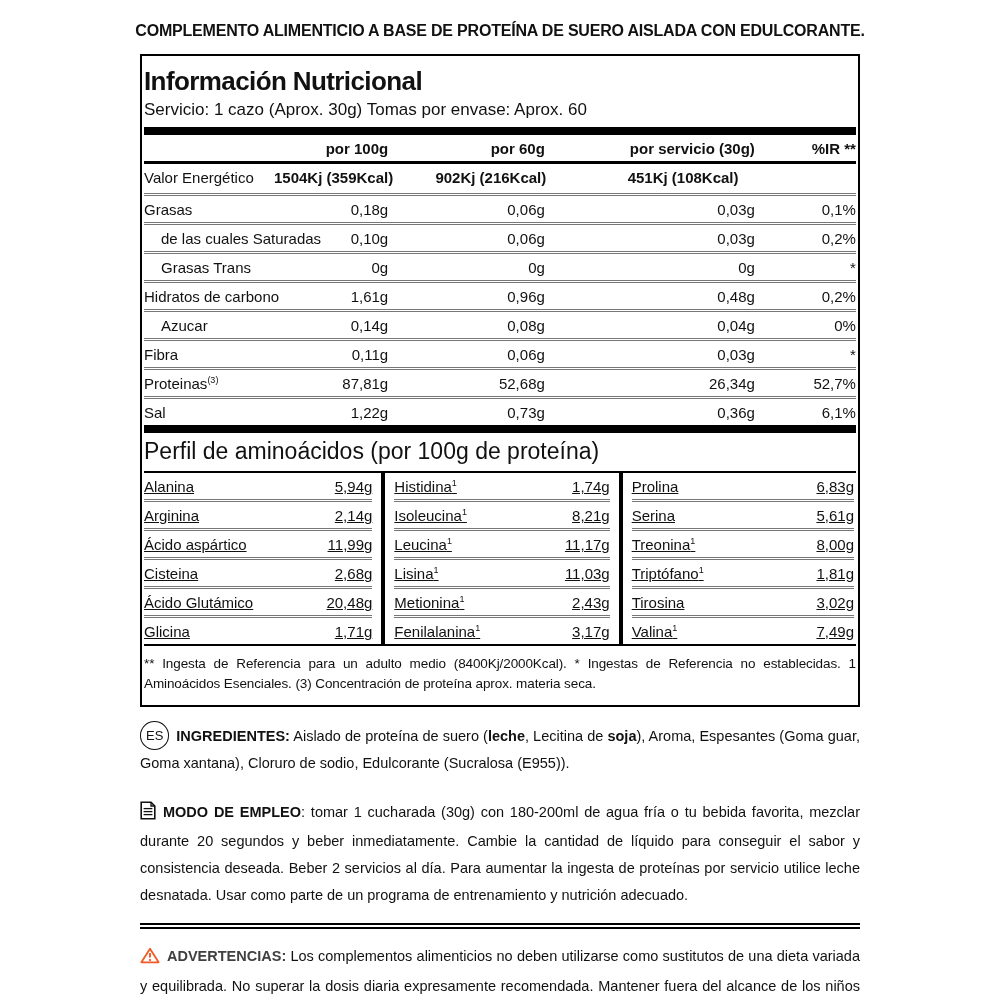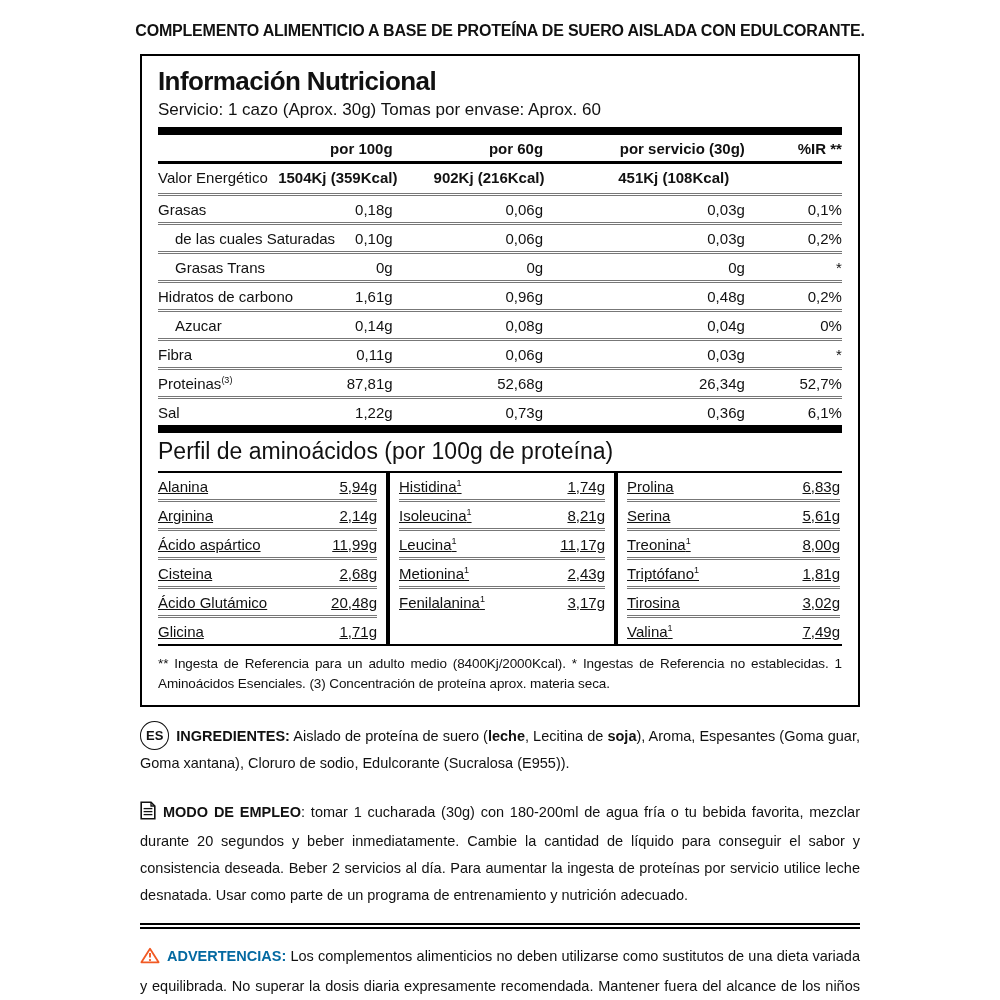--- a/index.html
+++ b/index.html
@@ -9,21 +9,21 @@
     color: #111; -webkit-font-smoothing: antialiased;
   }
   .top-title {
     margin: 22px 130px 14px;
     text-align: center;
     font-size: 16px; font-weight: 700; letter-spacing: -0.2px;
   }
   .panel {
     margin: 0 140px;
     border: 2px solid #000;
-    padding: 8px 16px 10px;
+    padding: 8px 2px 10px;
     box-sizing: border-box;
   }
   .panel-title { font-size: 26px; font-weight: 700; letter-spacing: -0.6px; padding-top: 2px; }
   .serving { font-size: 17px; padding: 3px 0 7px; }
   .bar { height: 8px; background: #000; }
   .nt-header, .nrow {
     display: grid;
     grid-template-columns: 21% 13.3% 22% 29.5% 14.2%;
     align-items: baseline;
     font-size: 15px;
@@ -57,27 +57,27 @@
   .arow + .arow { border-top: 3px double #777; }
   .footnote {
     font-size: 13.5px; line-height: 1.5; text-align: justify;
     margin-top: 8px; letter-spacing: -0.1px;
   }
   .sections { margin: 13px 140px 0; }
   .para { font-size: 14.5px; line-height: 1.84; text-align: justify; }
   .para b { font-weight: 700; }
   .es-badge {
     display: inline-block; border: 1.6px solid #111; border-radius: 50%;
-    padding: 5px 5px; font-size: 13px; font-weight: 700; line-height: 17px;
+    padding: 5px 5px; font-size: 13px; font-weight: 400; line-height: 17px;
     margin-right: 7px; vertical-align: 1px;
   }
   .icon { display: inline-block; margin-right: 7px; vertical-align: -3px; }
   .usage-para { margin-top: 22px; }
   .divider { margin: 11px 0 10px; height: 2px; border-top: 2.5px solid #000; border-bottom: 2px solid #000; }
-  .warn-label { color: #0369a1; font-weight: 700; }
+  .warn-label { color: #404040; font-weight: 700; }
 </style>
 </head>
 <body>
 
 <div class="top-title">COMPLEMENTO ALIMENTICIO A BASE DE PROTEÍNA DE SUERO AISLADA CON EDULCORANTE.</div>
 
 <div class="panel">
   <div class="panel-title">Información Nutricional</div>
   <div class="serving">Servicio: 1 cazo (Aprox. 30g) Tomas por envase: Aprox. 60</div>
   <div class="bar"></div>
@@ -189,20 +189,24 @@
           <span><span>Histidina</span><sup class="s">1</sup></span>
           <span class="av">1,74g</span>
         </div>
       <div class="arow">
           <span><span>Isoleucina</span><sup class="s">1</sup></span>
           <span class="av">8,21g</span>
         </div>
       <div class="arow">
           <span><span>Leucina</span><sup class="s">1</sup></span>
           <span class="av">11,17g</span>
+        </div>
+      <div class="arow">
+          <span><span>Lisina</span><sup class="s">1</sup></span>
+          <span class="av">11,03g</span>
         </div>
       <div class="arow">
           <span><span>Metionina</span><sup class="s">1</sup></span>
           <span class="av">2,43g</span>
         </div>
       <div class="arow">
           <span><span>Fenilalanina</span><sup class="s">1</sup></span>
           <span class="av">3,17g</span>
         </div>
     </div>

